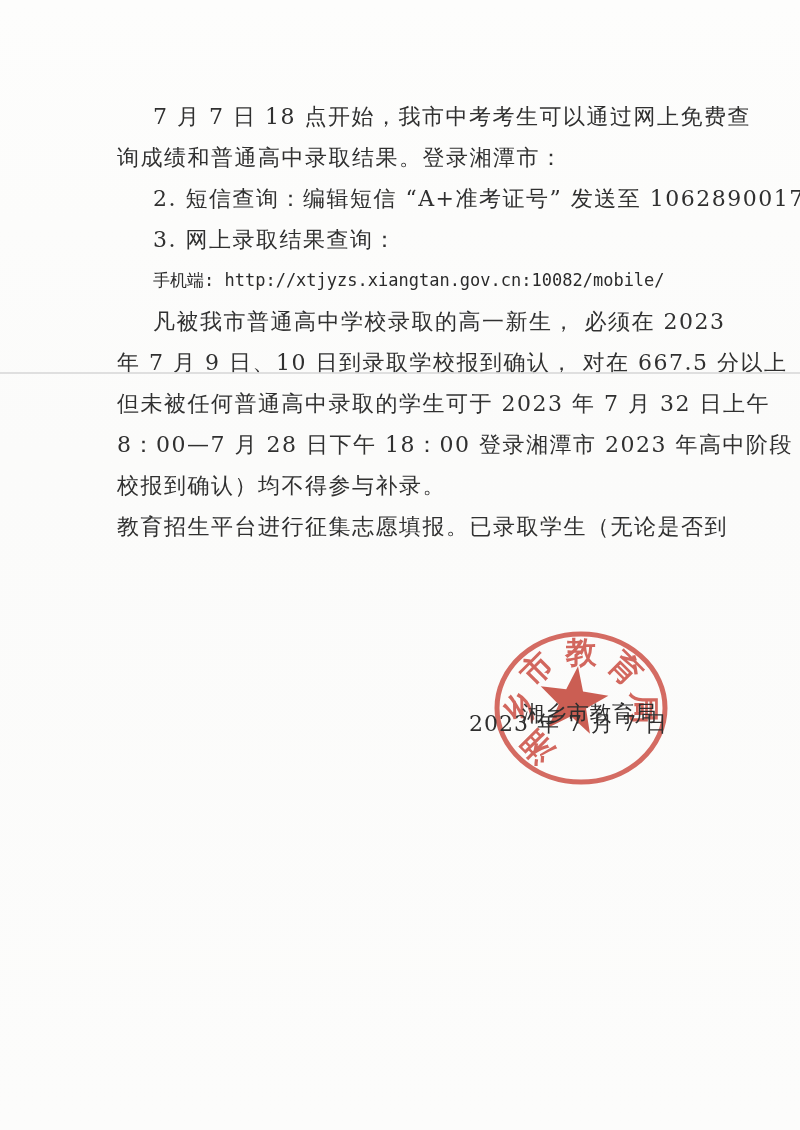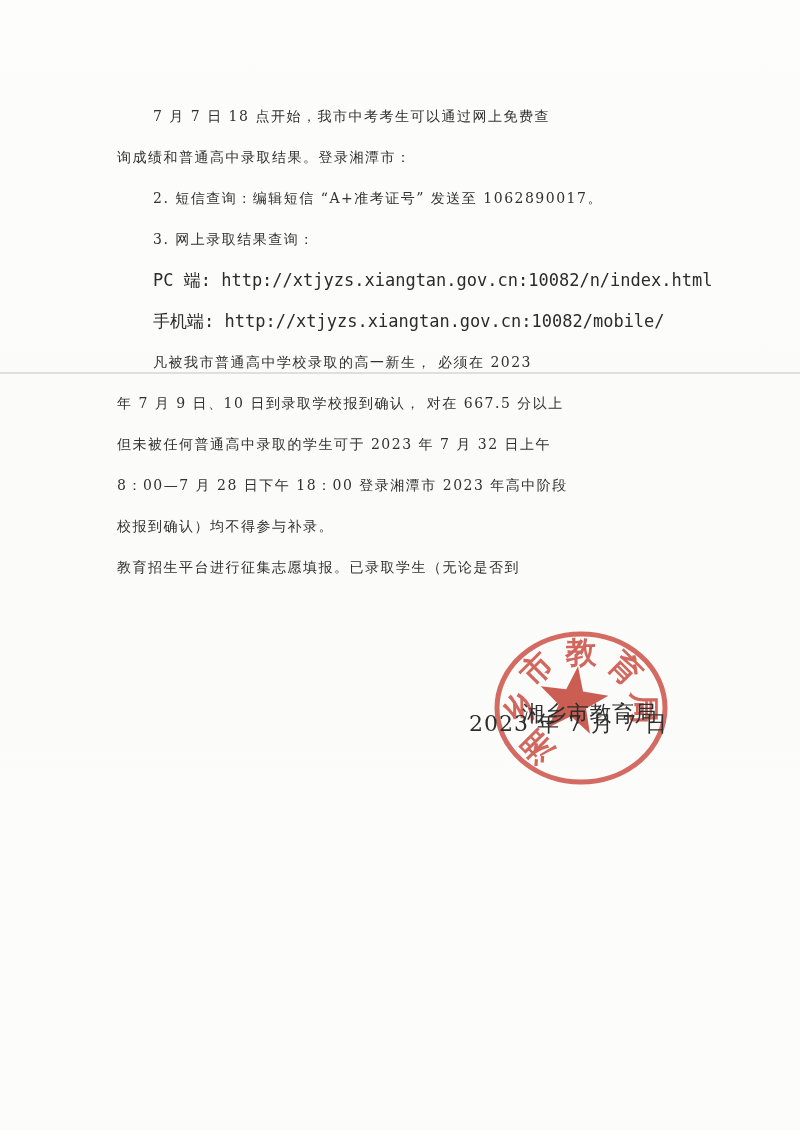--- a/index.html
+++ b/index.html
@@ -14,21 +14,21 @@
     font-family: "DejaVu Serif", "Liberation Serif", serif;
   }
   .body-text {
     position: absolute;
     left: 117px;
     top: 96px;
     width: 556px;
     color: #303030;
   }
   .doc-line {
-    font-size: 14px;
+    font-size: 22px;
     line-height: 41px;
     letter-spacing: 1.5px;
     white-space: nowrap;
     color: #303030;
   }
   .doc-line.indent { padding-left: 36px; }
   .doc-line.url {
     font-family: "DejaVu Sans Mono", "Liberation Mono", monospace;
     font-size: 17px;
     letter-spacing: 0px;
@@ -80,21 +80,20 @@
 </head>
 <body>
 
 <div class="page">
 
   <div class="body-text">
     <div class="doc-line indent">7 月 7 日 18 点开始，我市中考考生可以通过网上免费查</div>
     <div class="doc-line">询成绩和普通高中录取结果。登录湘潭市：</div>
     <div class="doc-line indent">2. 短信查询：编辑短信 “A+准考证号” 发送至 1062890017。</div>
     <div class="doc-line indent">3. 网上录取结果查询：</div>
-    <div class="doc-line indent url">PC 端: http://xtjyzs.xiangtan.gov.cn:10082/n/index.html</div>
     <div class="doc-line indent url">手机端: http://xtjyzs.xiangtan.gov.cn:10082/mobile/</div>
     <div class="doc-line indent">凡被我市普通高中学校录取的高一新生， 必须在 2023</div>
     <div class="doc-line">年 7 月 9 日、10 日到录取学校报到确认， 对在 667.5 分以上</div>
     <div class="doc-line">但未被任何普通高中录取的学生可于 2023 年 7 月 32 日上午</div>
     <div class="doc-line">8：00—7 月 28 日下午 18：00 登录湘潭市 2023 年高中阶段</div>
     <div class="doc-line">校报到确认）均不得参与补录。</div>
     <div class="doc-line">教育招生平台进行征集志愿填报。已录取学生（无论是否到</div>
   </div>
 
   <div class="divider-line"></div>

